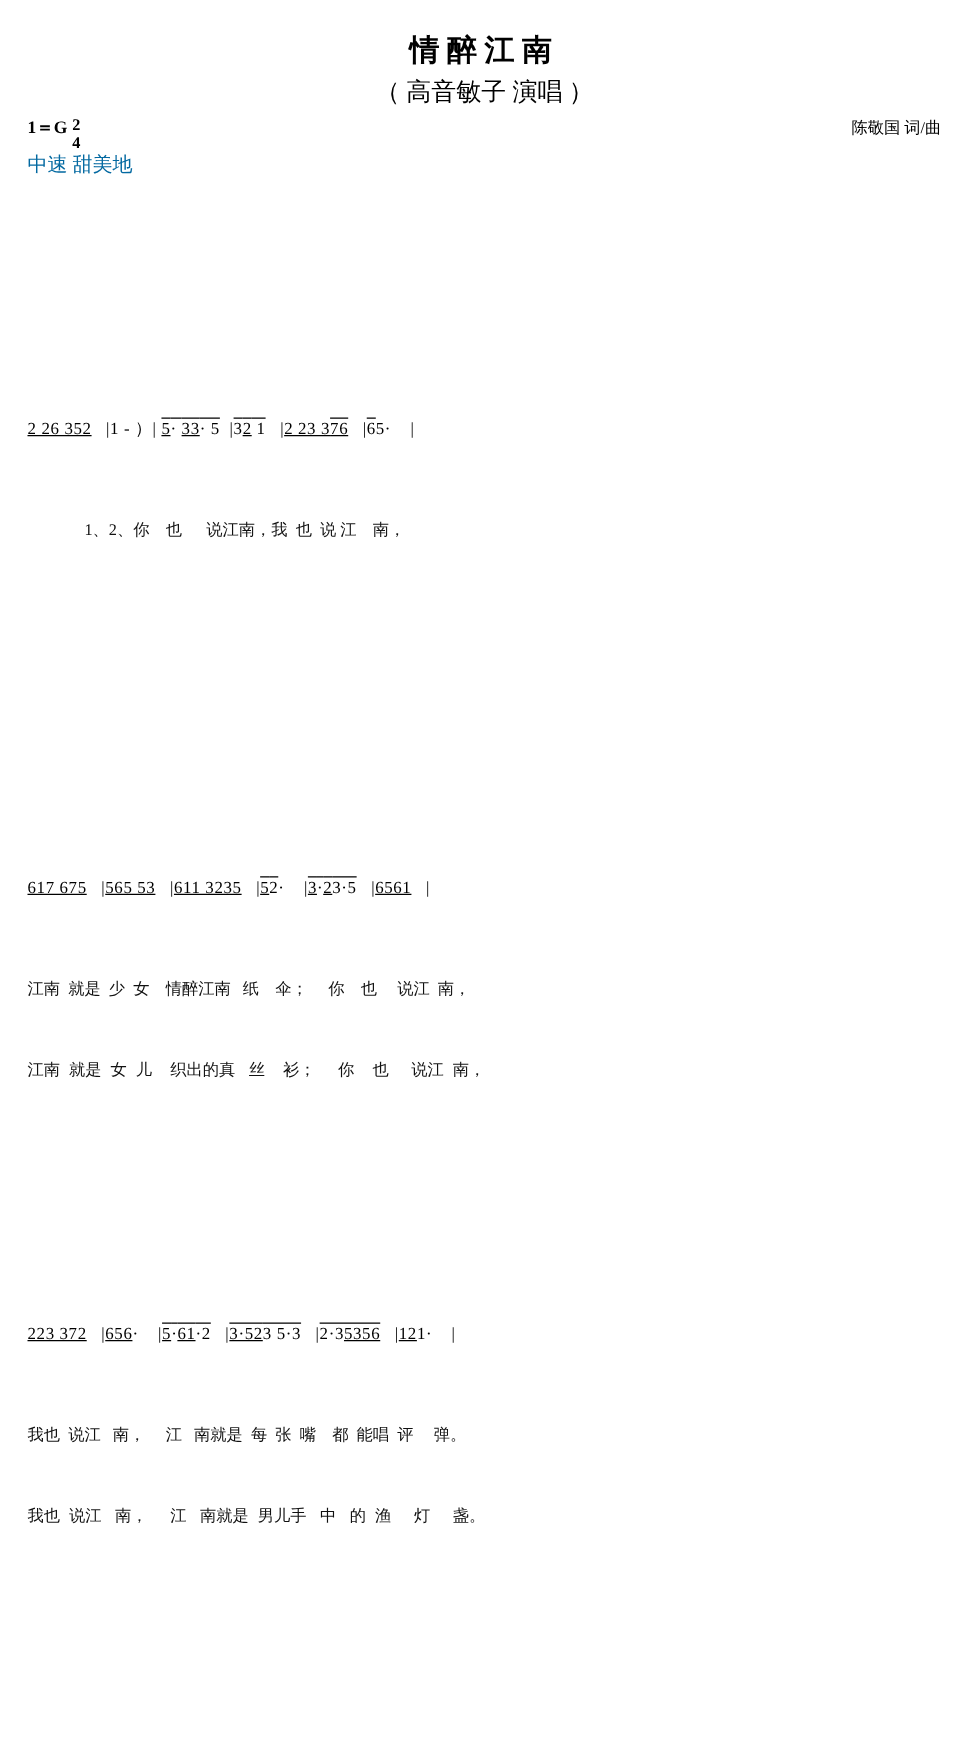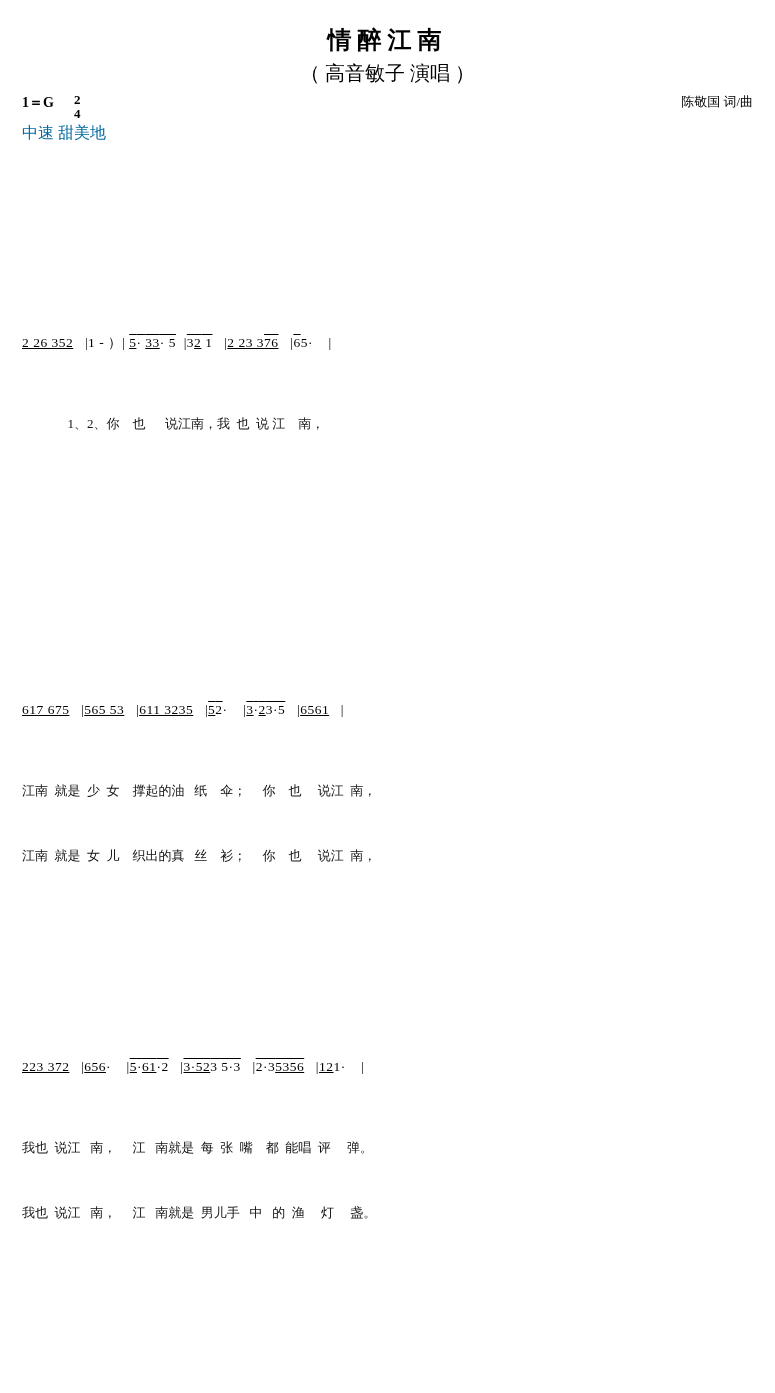--- a/index.html
+++ b/index.html
@@ -62,21 +62,21 @@
     .lyrics-row {
       font-size: 13px;
       font-family: "SimSun", "宋体", serif;
       white-space: pre;
       line-height: 1.4;
       color: #111;
       margin-top: 15px;
     }
     .lyrics-row2 {
       font-size: 13px;
-      font-family: Liberation Serif, serif;
+      font-family: Liberation Sans, sans-serif;
       white-space: pre;
       line-height: 1.4;
       color: #111;
       margin-bottom: 4px;
     }
     .score-content {
       font-family: "SimSun", "宋体", "Arial Unicode MS", serif;
       font-size: 13px;
       line-height: 1.8;
       white-space: pre-wrap;
@@ -85,21 +85,21 @@
   </style>
 </head>
 <body>
 
 <div class="page">
   <div class="title">情醉江南</div>
   <div class="subtitle">（ 高音敏子 演唱 ）</div>
 
   <div class="meta-row">
     <div class="meta-left">
-      <div style="font-size:14px; font-weight:bold; display:flex; align-items:flex-start; gap:20px;">
+      <div style="font-size:14px; font-weight:bold; display:flex; align-items:flex-start; gap:4px;">
         <span>1＝G</span>
         <span style="display:inline-flex; flex-direction:column; align-items:center; font-size:13px; line-height:1.1; font-weight:bold;">
           <span>2</span>
           <span>4</span>
         </span>
       </div>
       <div class="tempo-line">中速 甜美地</div>
     </div>
     <div class="meta-right">陈敬国 词/曲</div>
   </div>
@@ -112,21 +112,21 @@
     <div style="margin-bottom:1px;">
       <div class="music-row"><span style="text-decoration:underline">2 26 352</span>   |1 - ）| <span style="text-decoration:overline"><span style="text-decoration:underline">5</span>· <span style="text-decoration:underline">33</span>· 5</span>  |<span style="text-decoration:overline">3<span style="text-decoration:underline">2</span> 1</span>   |<span style="text-decoration:underline">2 23 3<span style="text-decoration:overline">76</span></span>   |<span style="text-decoration:overline">6</span>5·    |</div>
       <div class="lyrics-row">              1、2、你    也      说江南，我  也  说 江    南，</div>
     </div>
 
     <div style="height:8px;"></div>
 
     
     <div style="margin-bottom:1px;">
       <div class="music-row"><span style="text-decoration:underline">617 675</span>   |<span style="text-decoration:underline">565 53</span>   |<span style="text-decoration:underline">611 3235</span>   |<span style="text-decoration:overline"><span style="text-decoration:underline">5</span>2</span>·    |<span style="text-decoration:overline"><span style="text-decoration:underline">3</span>·<span style="text-decoration:underline">2</span>3·5</span>   |<span style="text-decoration:underline">6561</span>   |</div>
-      <div class="lyrics-row">江南  就是  少  女    撑起的油   纸    伞；     你    也     说江  南，</div>
+      <div class="lyrics-row">江南  就是  少  女    情醉江南   纸    伞；     你    也     说江  南，</div>
       <div class="lyrics-row2">江南  就是  女  儿    织出的真   丝    衫；     你    也     说江  南，</div>
     </div>
 
     
     <div style="margin-bottom:1px;">
       <div class="music-row"><span style="text-decoration:underline">223 372</span>   |<span style="text-decoration:underline">656</span>·    |<span style="text-decoration:overline"><span style="text-decoration:underline">5</span>·<span style="text-decoration:underline">61</span>·2</span>   |<span style="text-decoration:overline"><span style="text-decoration:underline">3·52</span>3 5·3</span>   |<span style="text-decoration:overline">2·3<span style="text-decoration:underline">5356</span></span>   |<span style="text-decoration:underline">12</span>1·    |</div>
       <div class="lyrics-row">我也  说江   南，     江   南就是  每  张  嘴    都  能唱  评     弹。</div>
       <div class="lyrics-row2">我也  说江   南，     江   南就是  男儿手   中   的  渔     灯     盏。</div>
     </div>
 

